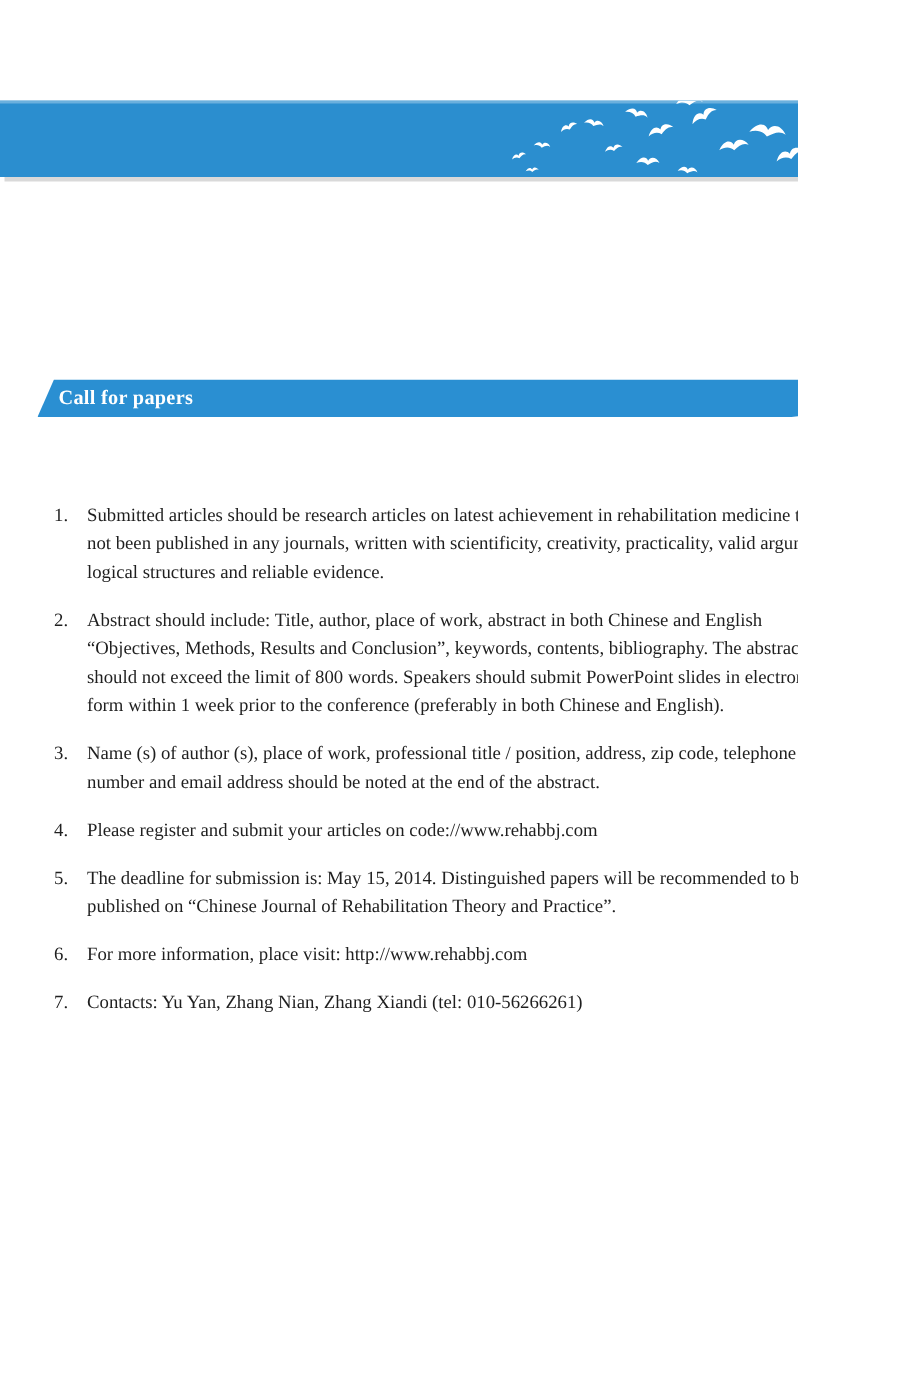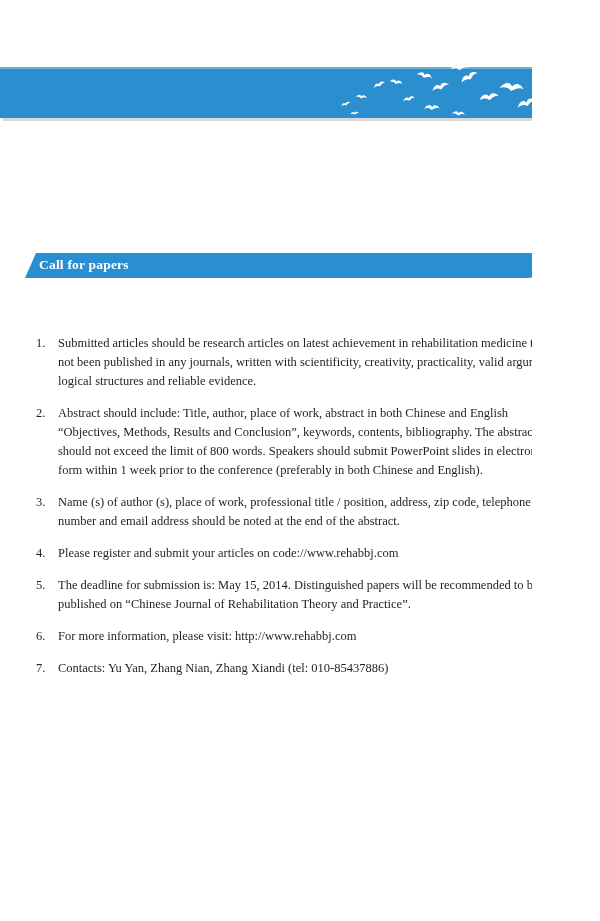--- a/index.html
+++ b/index.html
@@ -165,23 +165,23 @@
     <div class="g-item">
       <span class="g-num">4.</span>
       <span class="g-txt">Please register and submit your articles on code://www.rehabbj.com</span>
     </div>
     <div class="g-item">
       <span class="g-num">5.</span>
       <span class="g-txt">The deadline for submission is: May 15, 2014. Distinguished papers will be recommended to be published on “Chinese Journal of Rehabilitation Theory and Practice”.</span>
     </div>
     <div class="g-item">
       <span class="g-num">6.</span>
-      <span class="g-txt">For more information, please visit: http://www.rehabbj.com</span>
+      <span class="g-txt">For more information, place visit: http://www.rehabbj.com</span>
     </div>
     <div class="g-item">
       <span class="g-num">7.</span>
-      <span class="g-txt">Contacts: Yu Yan, Zhang Nian, Zhang Xiandi (tel: 010-85437886)</span>
+      <span class="g-txt">Contacts: Yu Yan, Zhang Nian, Zhang Xiandi (tel: 010-56266261)</span>
     </div>
   </div>
 
   <div class="pageno">– 28 –</div>
 
 </div>
 
 </body></html>

